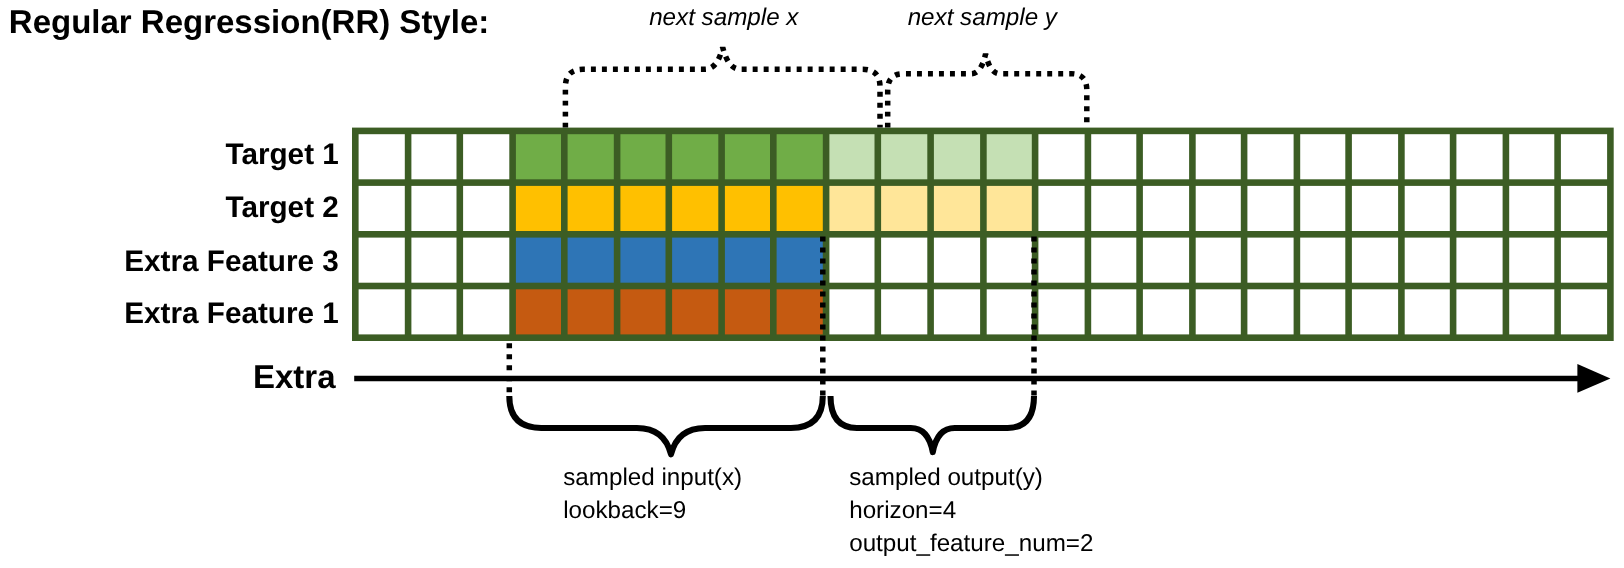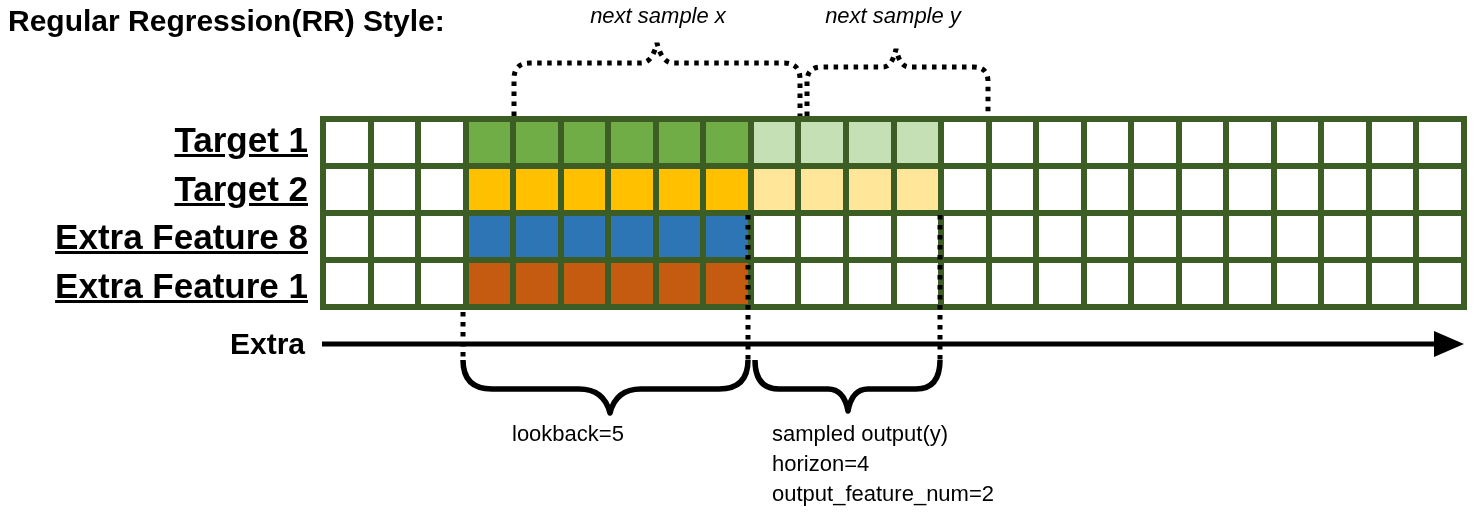--- a/index.html
+++ b/index.html
@@ -52,24 +52,23 @@
     left: 40px; top: 116px;
     width: 268px; height: 194px;
     display: flex;
     flex-direction: column;
   }
   .row-label {
     flex: 1;
     display: flex;
     align-items: center;
     justify-content: flex-end;
-    font-size: 35px;
+    font-size: 27px;
     font-weight: 700;
     white-space: nowrap;
-    text-decoration: underline;
   }
   .time-label {
     position: absolute;
     left: 160px; top: 327px;
     width: 145px; height: 34px;
     display: flex;
     align-items: center;
     justify-content: flex-end;
     font-size: 30px;
     font-weight: 700;
@@ -97,21 +96,21 @@
 <div id="stage">
 
   <div class="title">Regular Regression(RR) Style:</div>
 
   <div id="label-next-x" class="brace-label">next sample x</div>
   <div id="label-next-y" class="brace-label">next sample y</div>
 
   <div class="row-labels">
     <div class="row-label">Target 1</div>
     <div class="row-label">Target 2</div>
-    <div class="row-label">Extra Feature 8</div>
+    <div class="row-label">Extra Feature 3</div>
     <div class="row-label">Extra Feature 1</div>
   </div>
 
   <div id="sample-grid" style="background: rgb(60, 93, 36);">
       <div class="cell" style="background: rgb(255, 255, 255);"></div>
       <div class="cell" style="background: rgb(255, 255, 255);"></div>
       <div class="cell" style="background: rgb(255, 255, 255);"></div>
       <div class="cell" style="background: rgb(112, 173, 71);"></div>
       <div class="cell" style="background: rgb(112, 173, 71);"></div>
       <div class="cell" style="background: rgb(112, 173, 71);"></div>
@@ -203,21 +202,22 @@
       <div class="cell" style="background: rgb(255, 255, 255);"></div>
       <div class="cell" style="background: rgb(255, 255, 255);"></div>
       <div class="cell" style="background: rgb(255, 255, 255);"></div>
       <div class="cell" style="background: rgb(255, 255, 255);"></div>
       <div class="cell" style="background: rgb(255, 255, 255);"></div>
     </div>
 
   <div class="time-label">Extra</div>
 
   <div id="annotation-input" class="annotation">
-    <div>lookback=5</div>
+    <div>sampled input(x)</div>
+    <div>lookback=9</div>
   </div>
   <div id="annotation-output" class="annotation">
     <div>sampled output(y)</div>
     <div>horizon=4</div>
     <div>output_feature_num=2</div>
   </div>
 
   <svg id="overlay" width="1476" height="516" viewBox="0 0 1476 516">
 
     <path d="M 514 116 L 514 79 Q 514 63 530 63 L 641 63 Q 652 63 657 43 Q 662 63 673 63 L 784 63 Q 800 63 800 79 L 800 116" fill="none" stroke="#000000" stroke-width="5" stroke-dasharray="4.5 5.5"></path>

